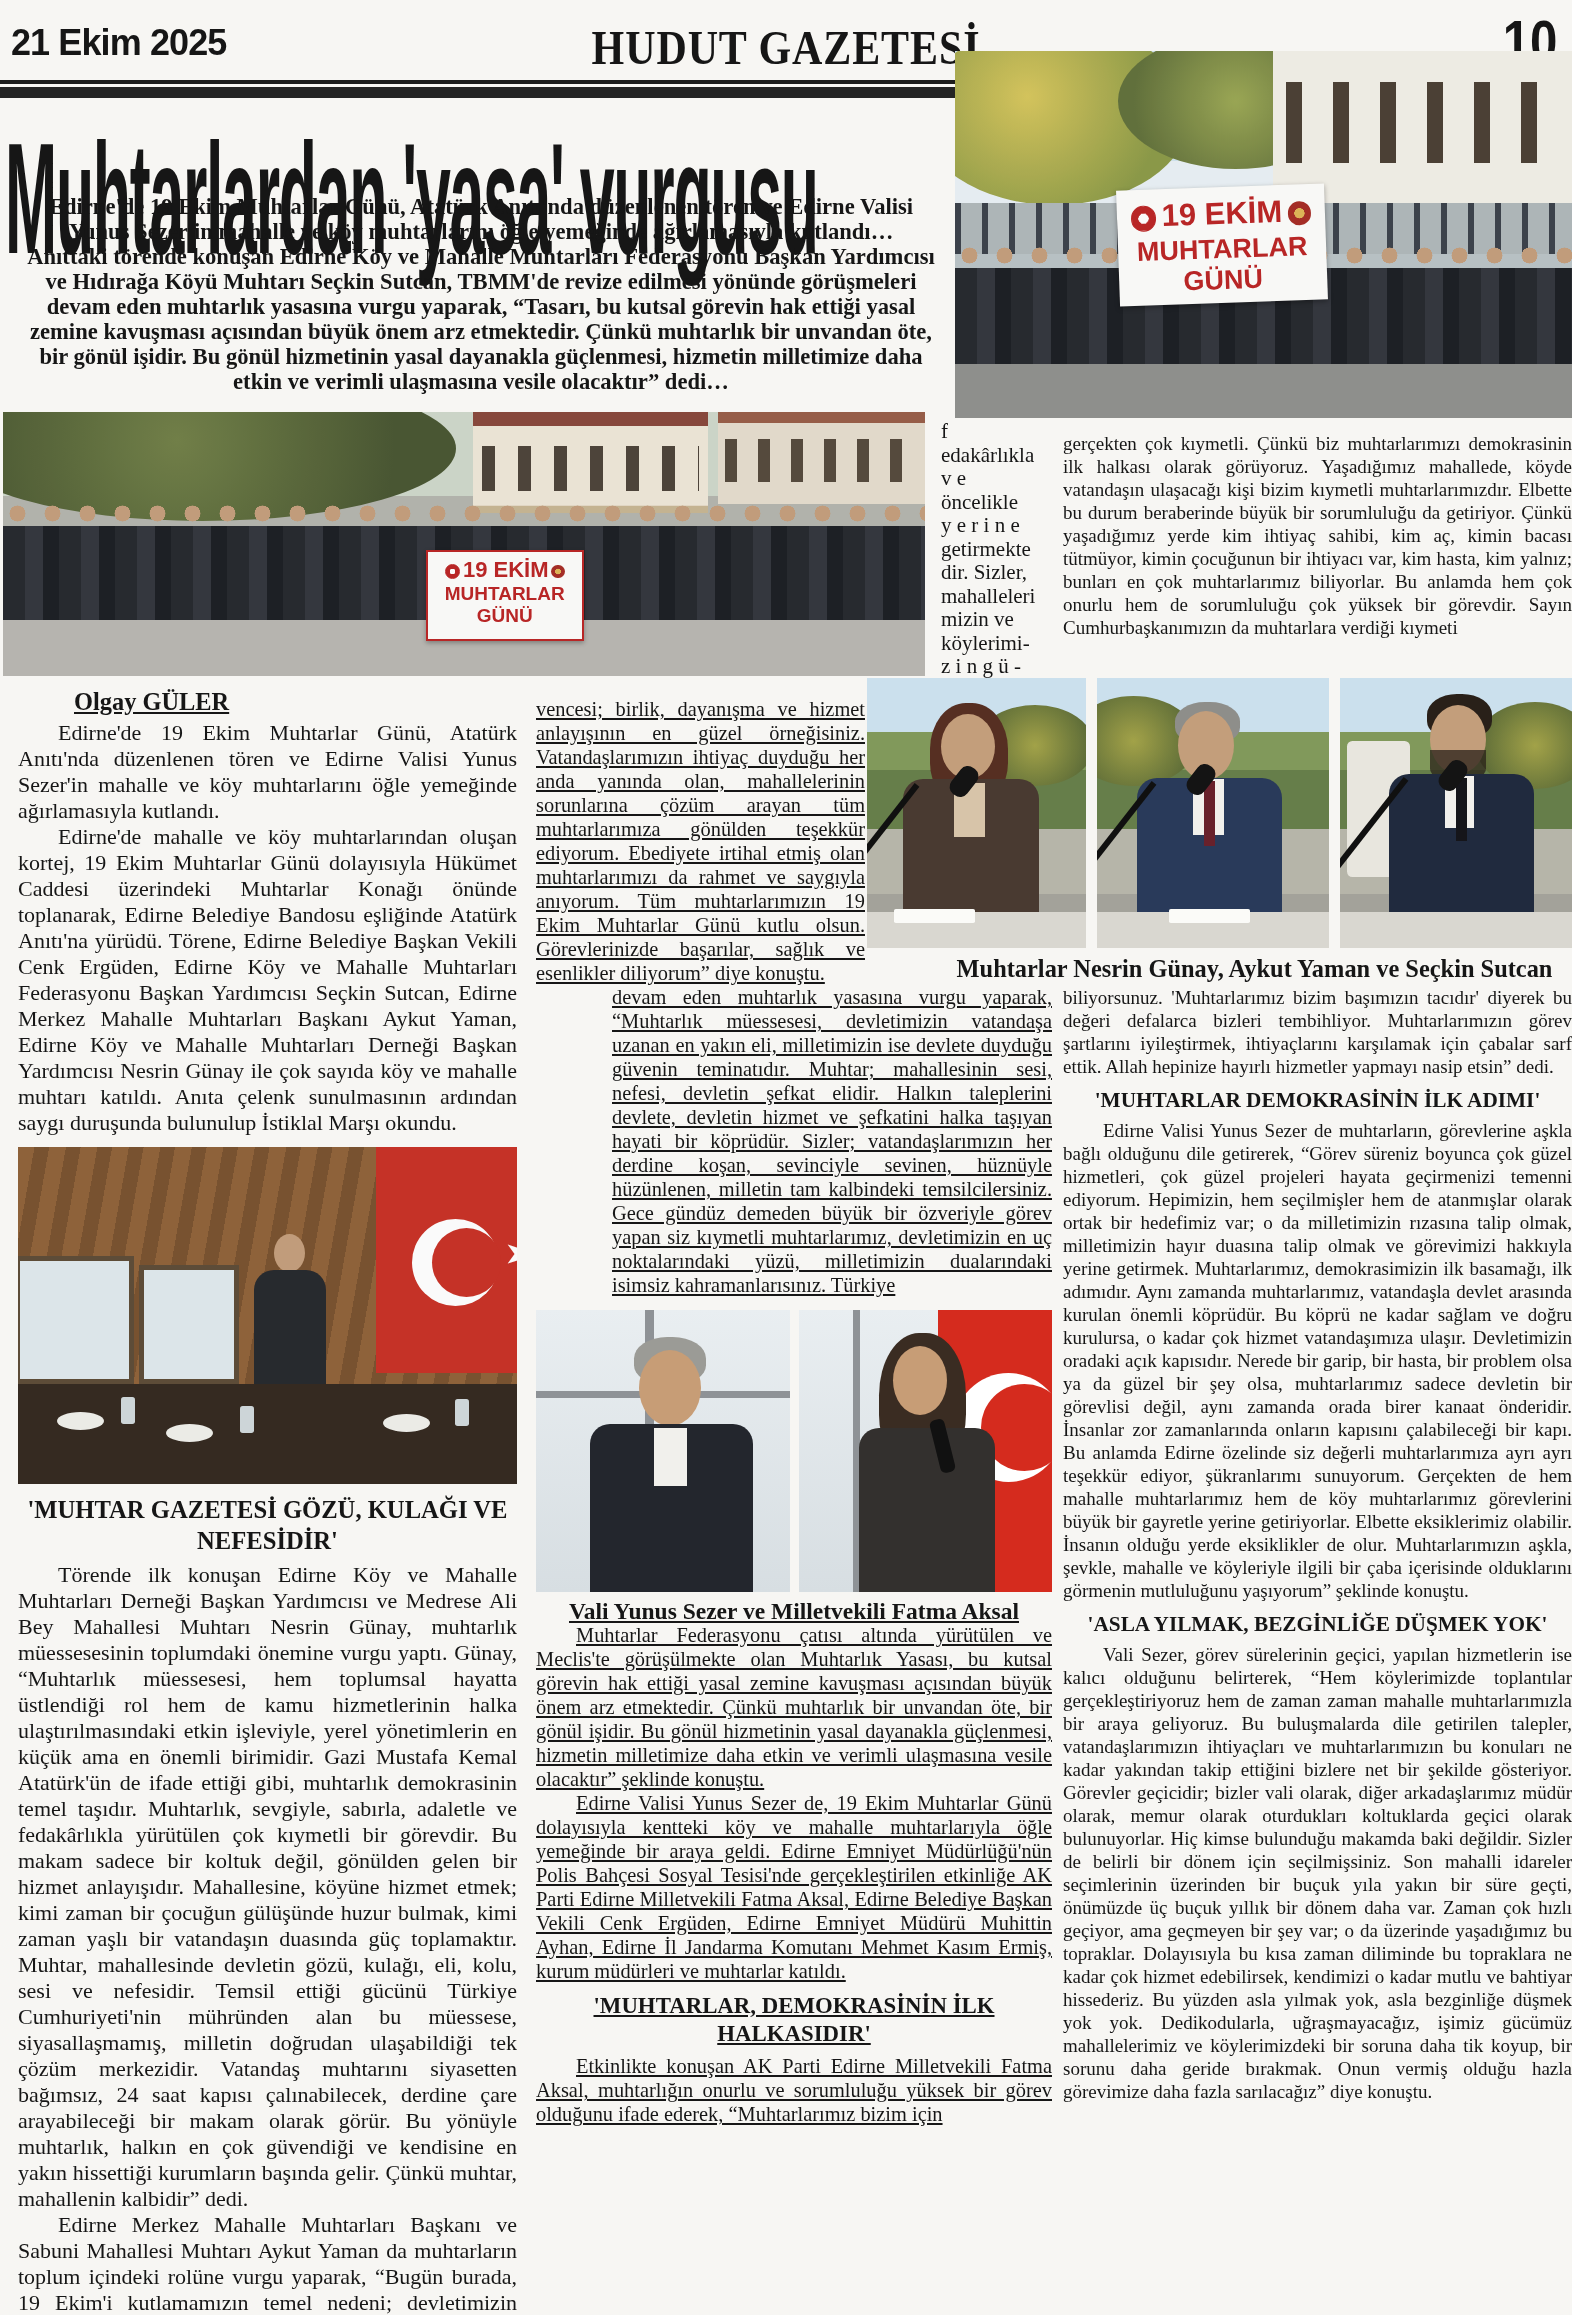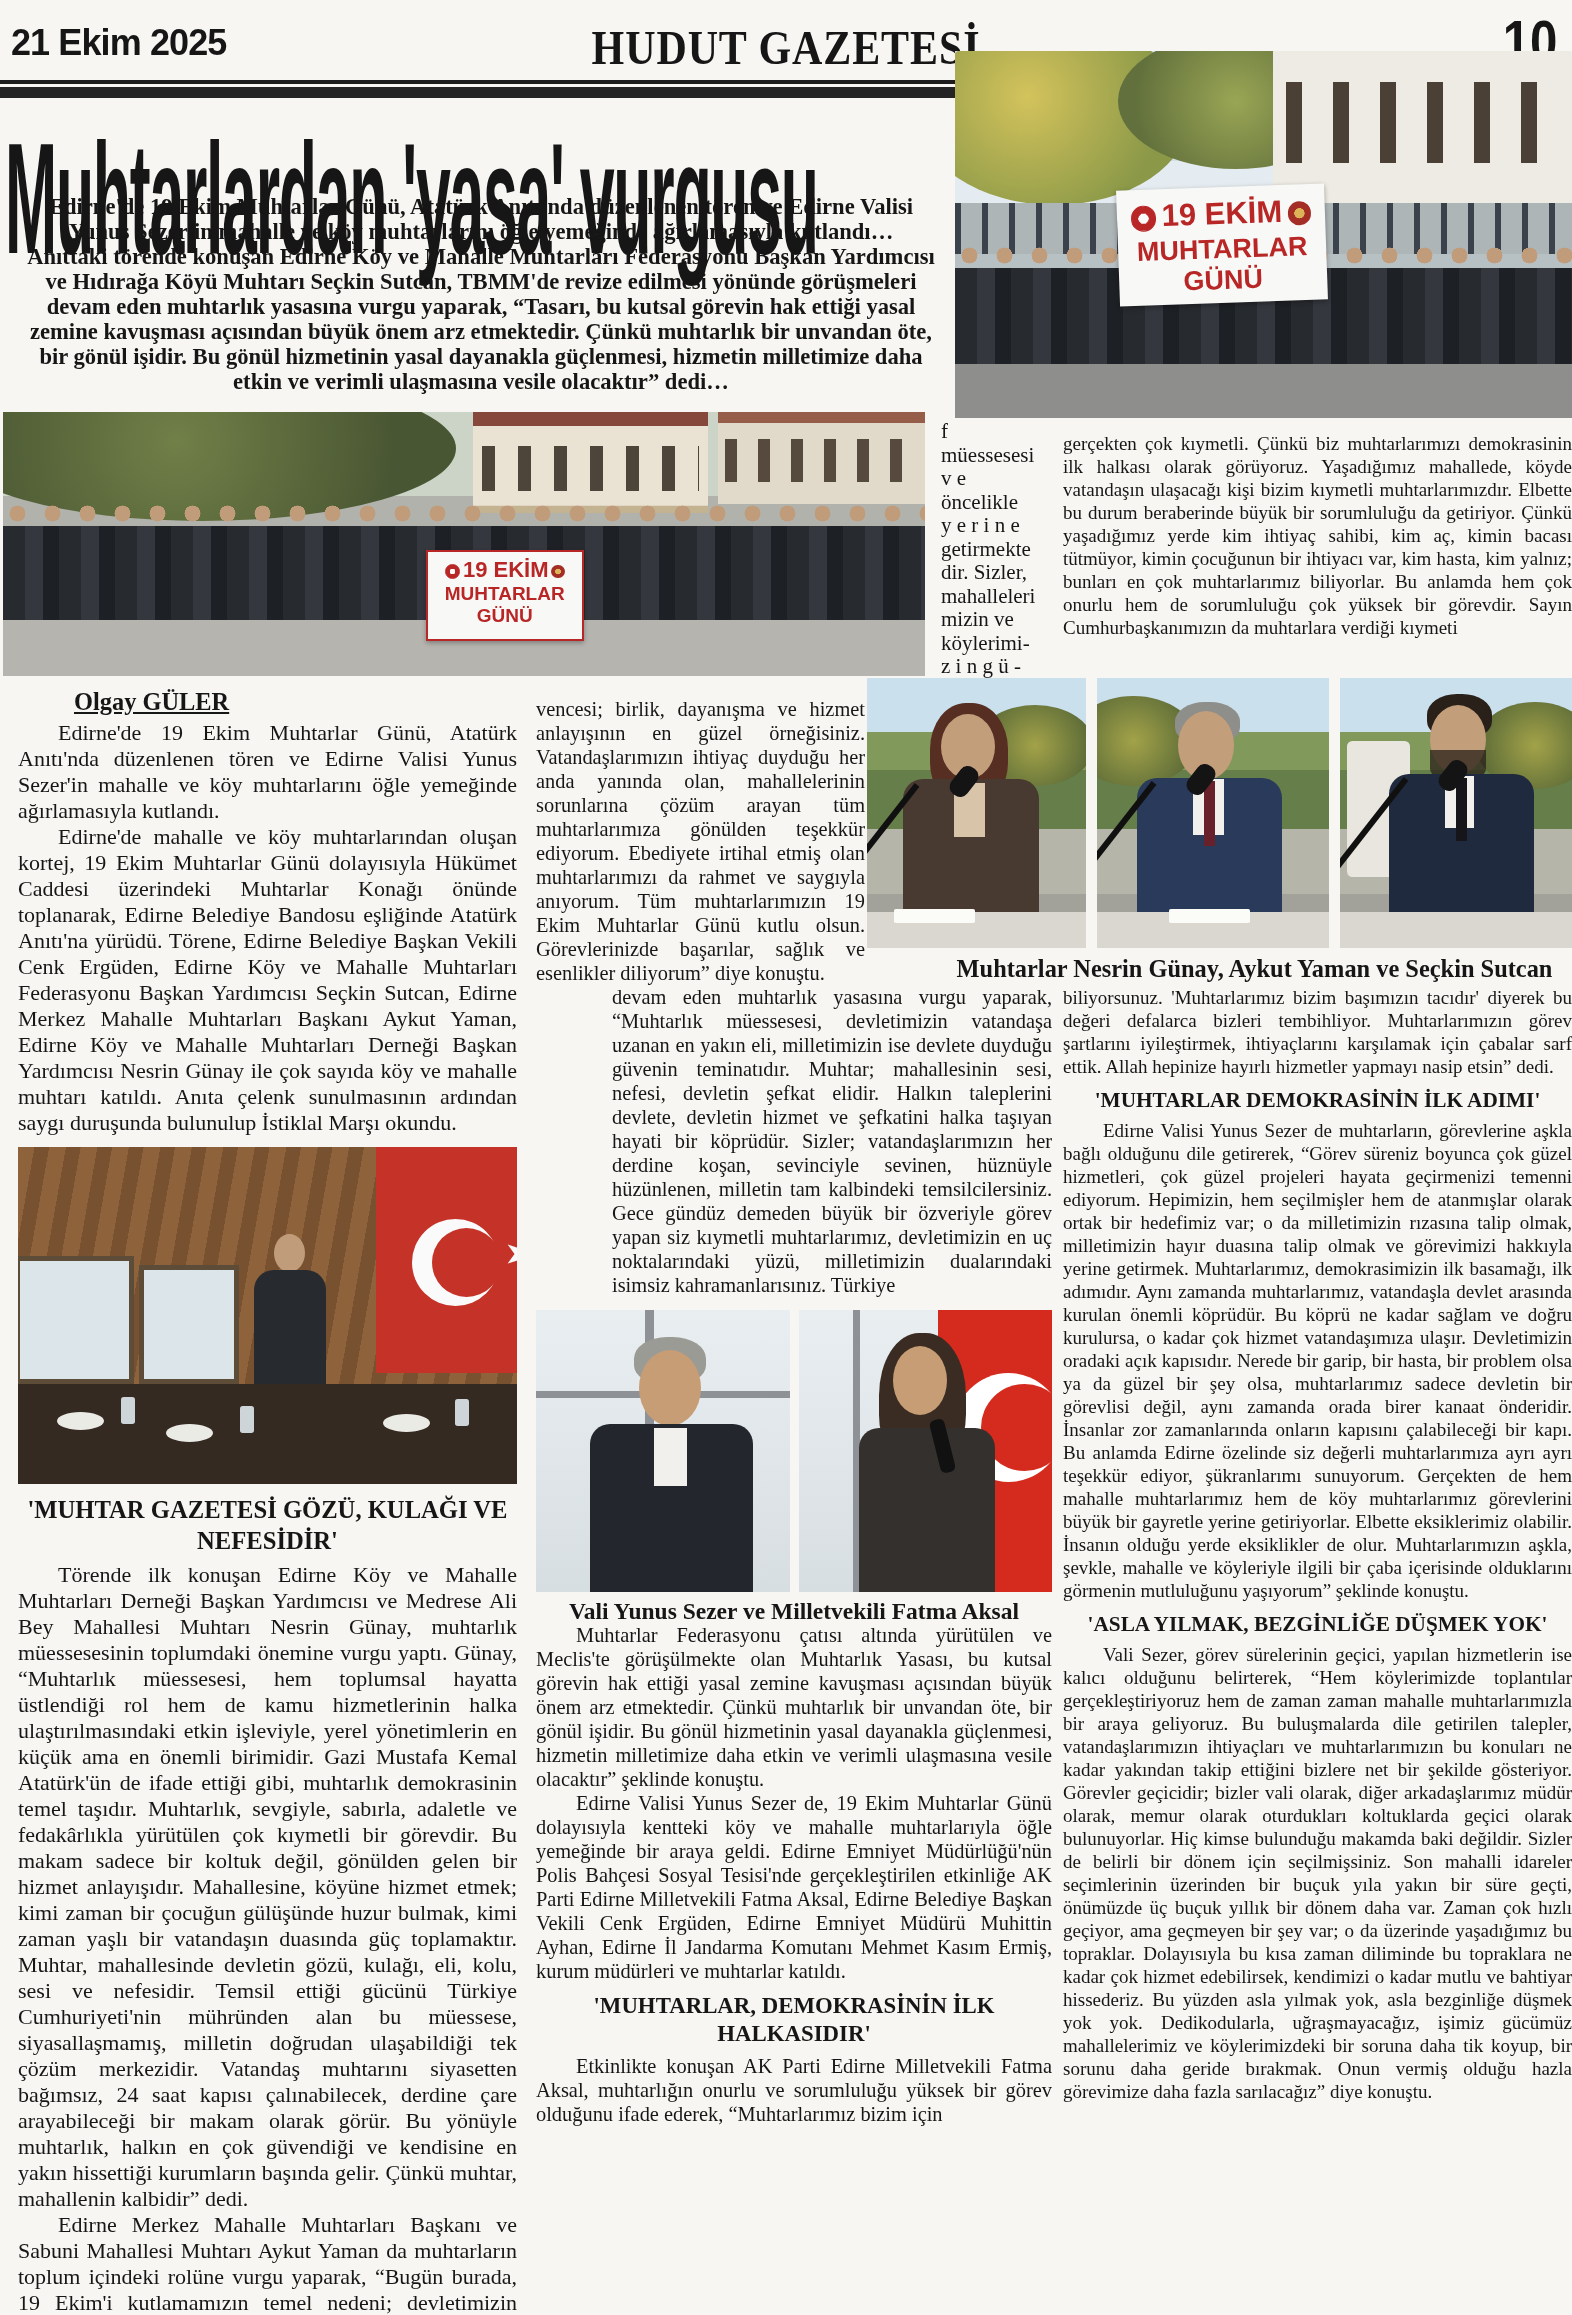--- a/index.html
+++ b/index.html
@@ -95,21 +95,21 @@
   .tie{position:absolute;background:#6e1f2a;}
   .mic-arm{position:absolute;width:6.3px;background:#101010;transform-origin:top center;}
   .mic-head{position:absolute;width:20px;height:33px;border-radius:9px;background:#141414;}
   .podium{position:absolute;left:0;right:0;bottom:0;height:36px;background:#d9d7cf;}
   .paper{position:absolute;bottom:25px;width:81px;height:14.5px;background:#fbfbf8;border-radius:1.8px;}
   #strip .caption{font-size:24.4px;}
   
   #left-col{position:absolute;left:18px;top:689px;width:499px;height:1626px;overflow:hidden;
             font-size:22px;line-height:26px;text-align:justify;}
   #mid-col{position:absolute;left:536px;top:697px;width:516px;height:1619px;overflow:hidden;
-           font-size:20.4px;line-height:24px;text-align:justify;}
+           font-size:20.4px;line-height:24px;text-align:justify;text-decoration:underline;}
   #right-col{position:absolute;left:1063px;top:986px;width:509px;height:1330px;overflow:hidden;
              font-size:19px;line-height:23px;text-align:justify;}
   .col p{margin:0;}
   .col p.ind{text-indent:40px;}
   .col h3{margin:9px 0 5.4px;text-align:center;font-size:1.12em;line-height:1.25;}
   #byline{font-weight:bold;text-decoration:underline;font-size:24.4px;margin:0 0 5.4px 56px;}
   #mid-col .cont{width:329px;}
   #mid-col .wrapind{margin-left:76px;}
   
   #photo4{position:relative;width:599px;margin-left:-15.4px;height:337px;margin:11px 0 11px -15.4px;
@@ -178,21 +178,21 @@
     <div class="abs pave"></div>
     <div class="abs sign">
       <div class="l1 red"><span class="emblem fed"></span><span>19 EKİM</span><span class="emblem state"></span></div>
       <div class="l2 red">MUHTARLAR</div>
       <div class="l3 red">GÜNÜ</div>
     </div>
   </div>
 
   <div id="snippet">
     <div>f</div>
-    <div>müessesesi</div>
+    <div>edakârlıkla</div>
     <div>v e</div>
     <div>öncelikle</div>
     <div>y e r i n e</div>
     <div>getirmekte</div>
     <div>dir. Sizler,</div>
     <div>mahalleleri</div>
     <div>mizin ve</div>
     <div>köylerimi-</div>
     <div>z i n  g ü -</div>
   </div>

